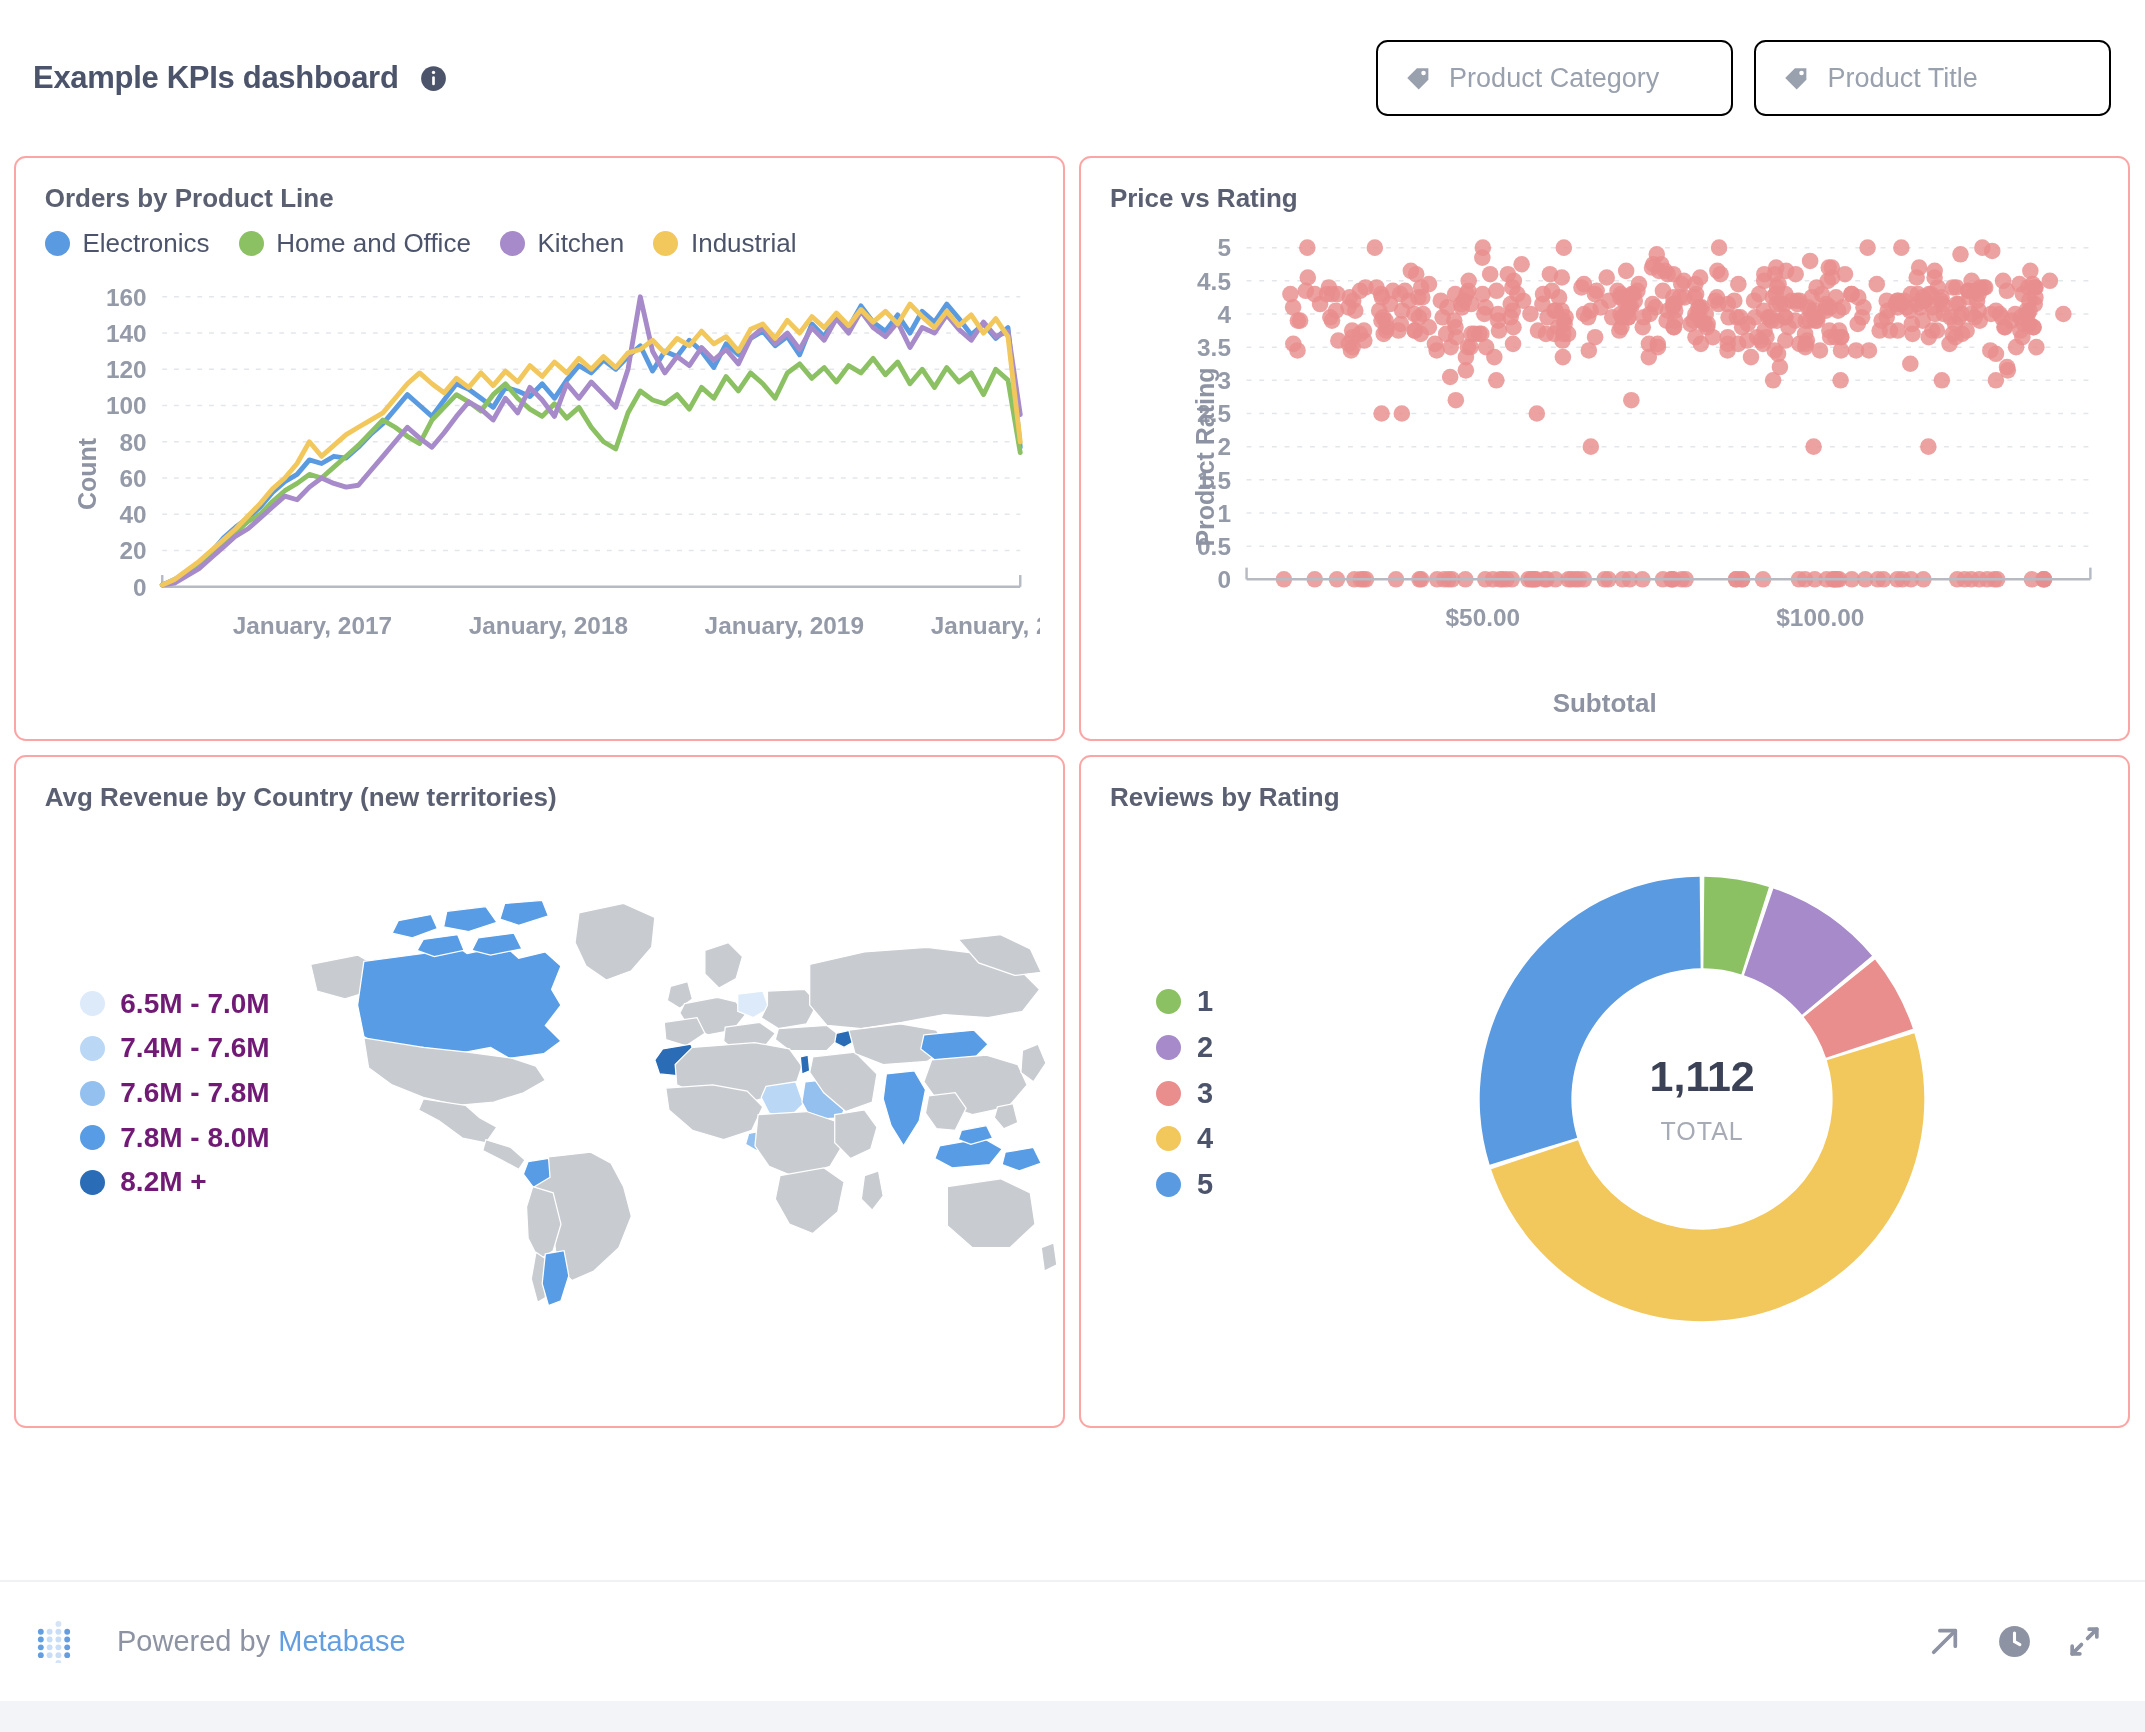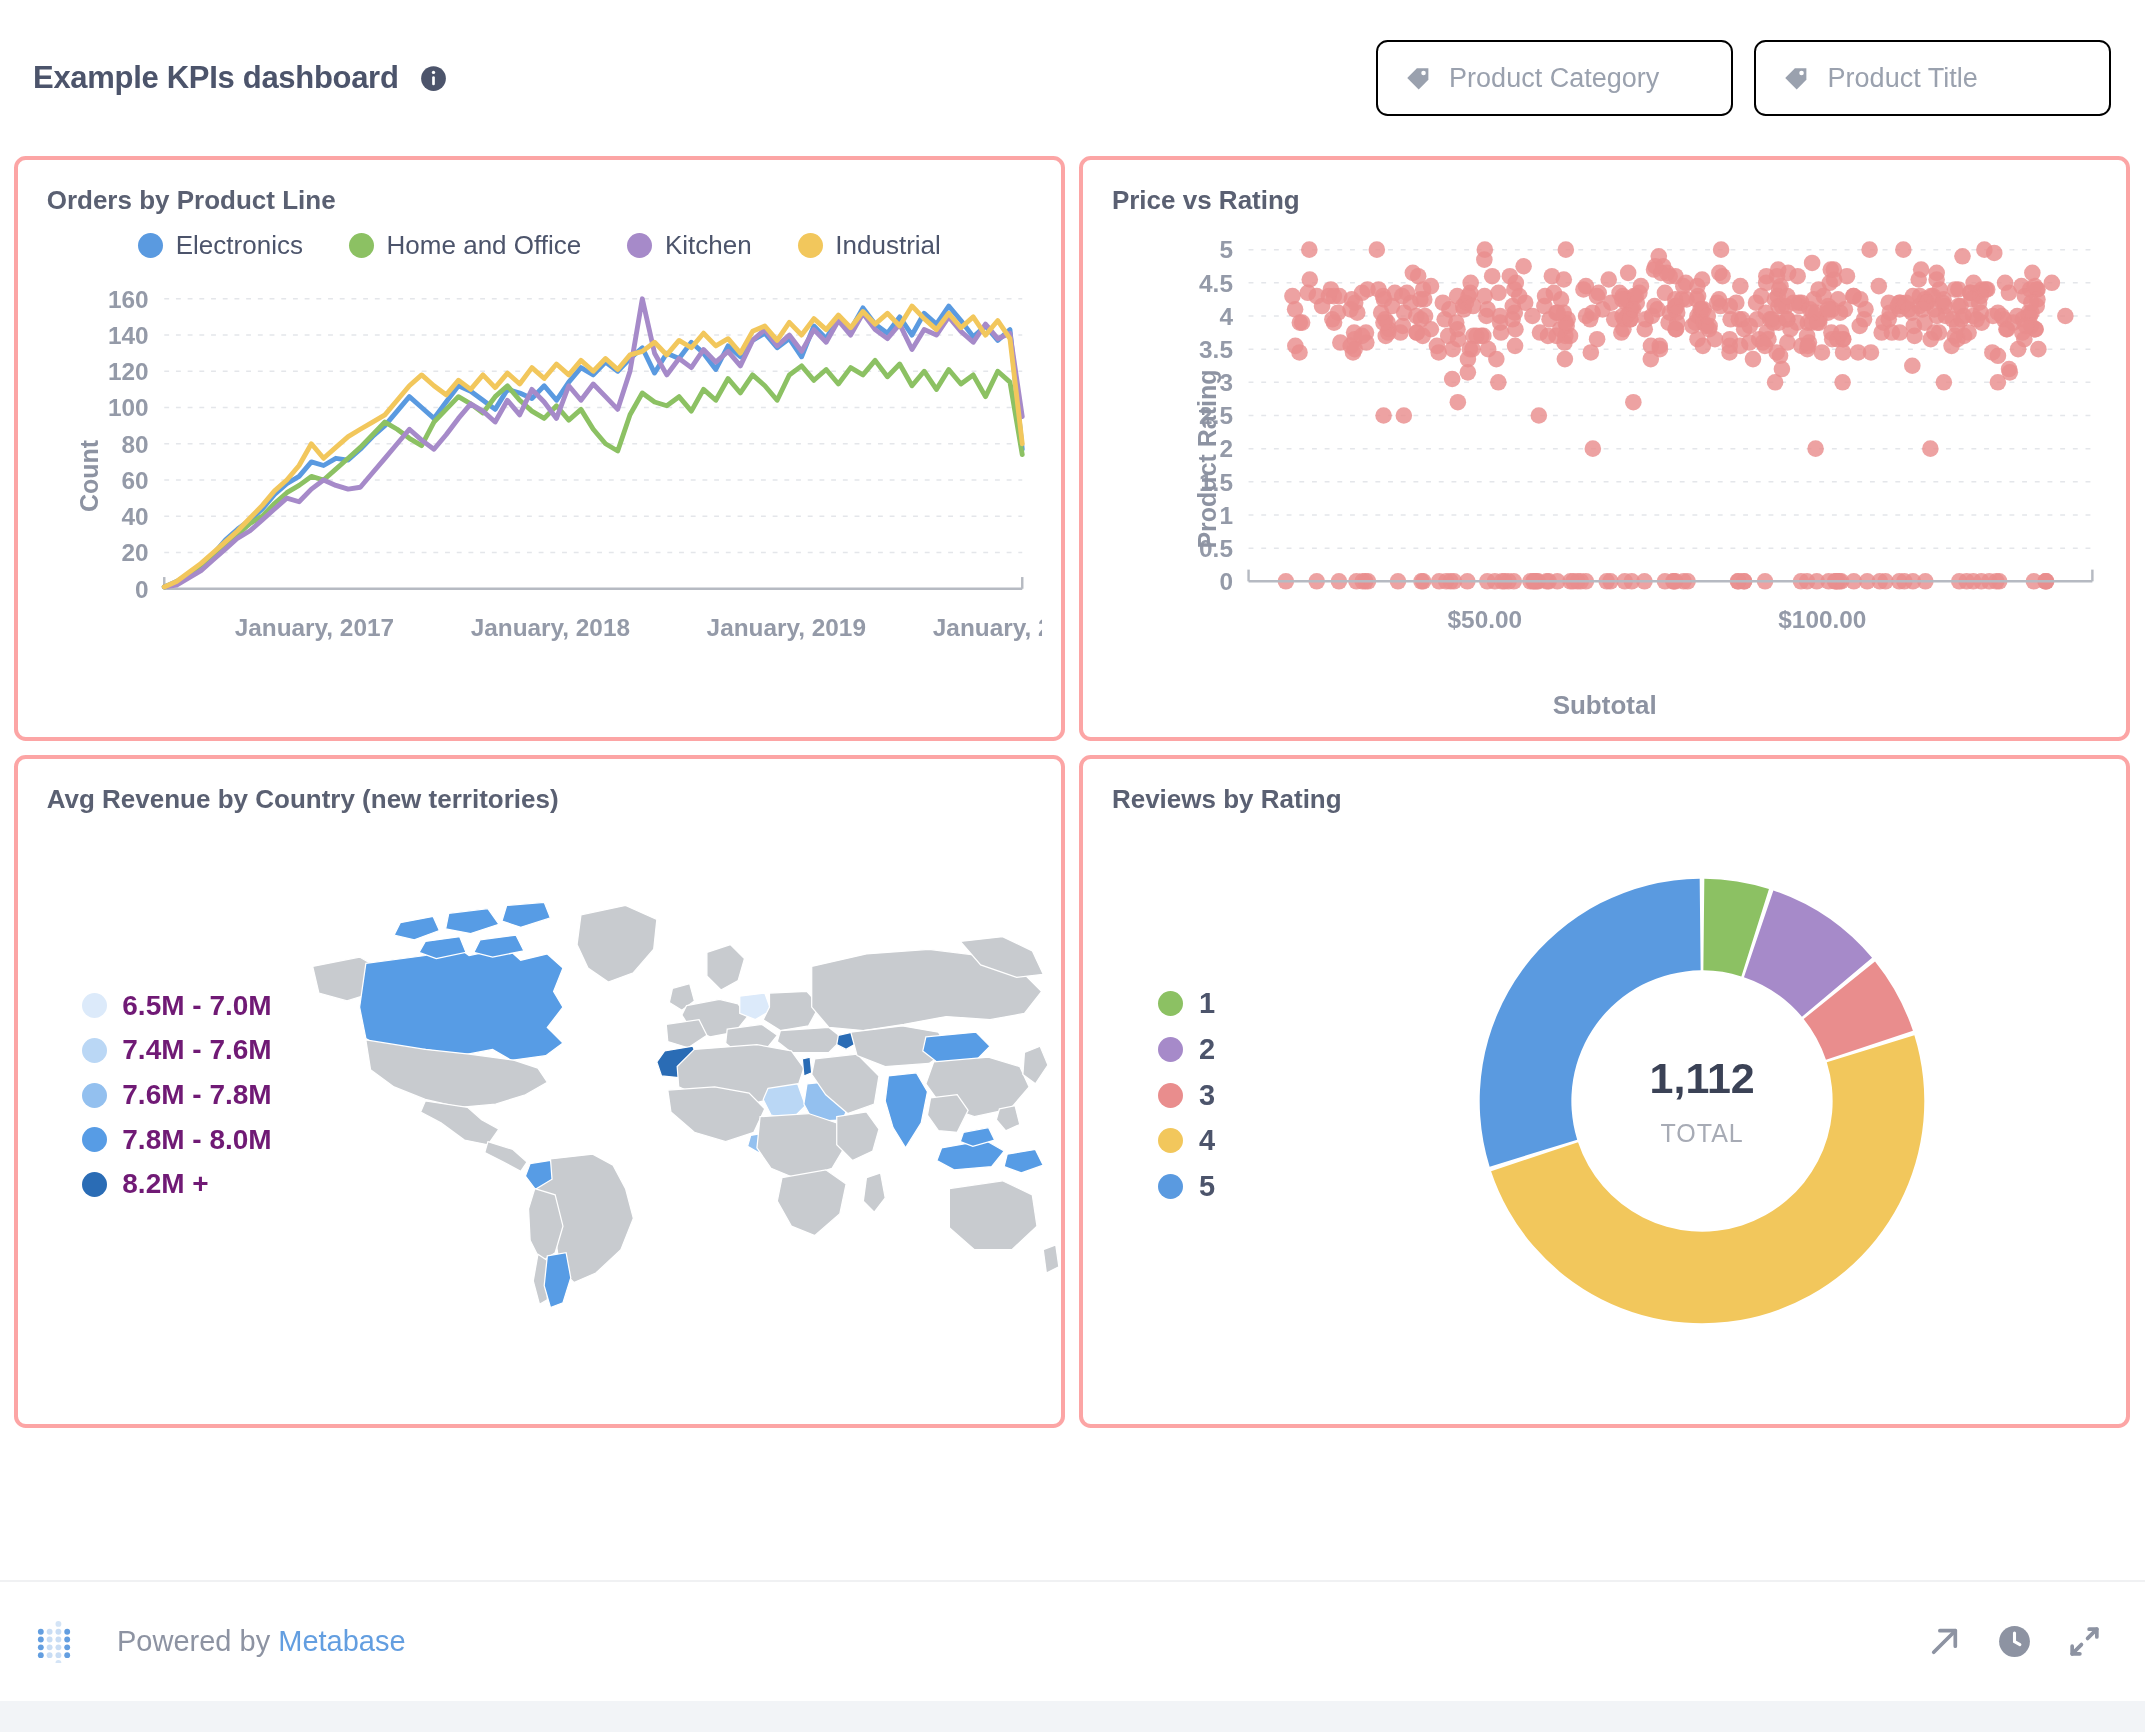--- a/index.html
+++ b/index.html
@@ -46,33 +46,33 @@
     flex: 1 1 auto;
     display: grid;
     grid-template-columns: 1fr 1fr;
     grid-template-rows: 585px 673px;
     gap: 13.7px;
     padding: 0 15.6px 0 13.7px;
     align-content: start;
   }
   .card {
     background: #fff;
-    border: 4px solid #fca5a5;
+    border: 2px solid #fca5a5;
     border-radius: 11.7px;
     padding: 25px 29px 17.6px 29px;
     position: relative;
     overflow: hidden;
   }
   .card-title {
     font-size: 26px; font-weight: bold; color: #5a6072;
     margin-bottom: 13.7px;
   }
 
   
-  .legend-row { display: flex; align-items: center; gap: 46px; margin-bottom: 5.9px; justify-content: center; }
+  .legend-row { display: flex; align-items: center; gap: 29px; margin-bottom: 5.9px; }
   .legend-item { display: flex; align-items: center; gap: 12.7px; }
   .dot { width: 25px; height: 25px; border-radius: 50%; flex: 0 0 auto; }
   .legend-text { font-size: 26px; color: #4c546b; white-space: nowrap; }
 
   
   .chart-area { position: relative; width: 100%; height: 419px; }
   .axis-label-y {
     position: absolute; left: 5.9px; top: 50%;
     transform: translateY(-50%) rotate(-90deg);
     transform-origin: center;

